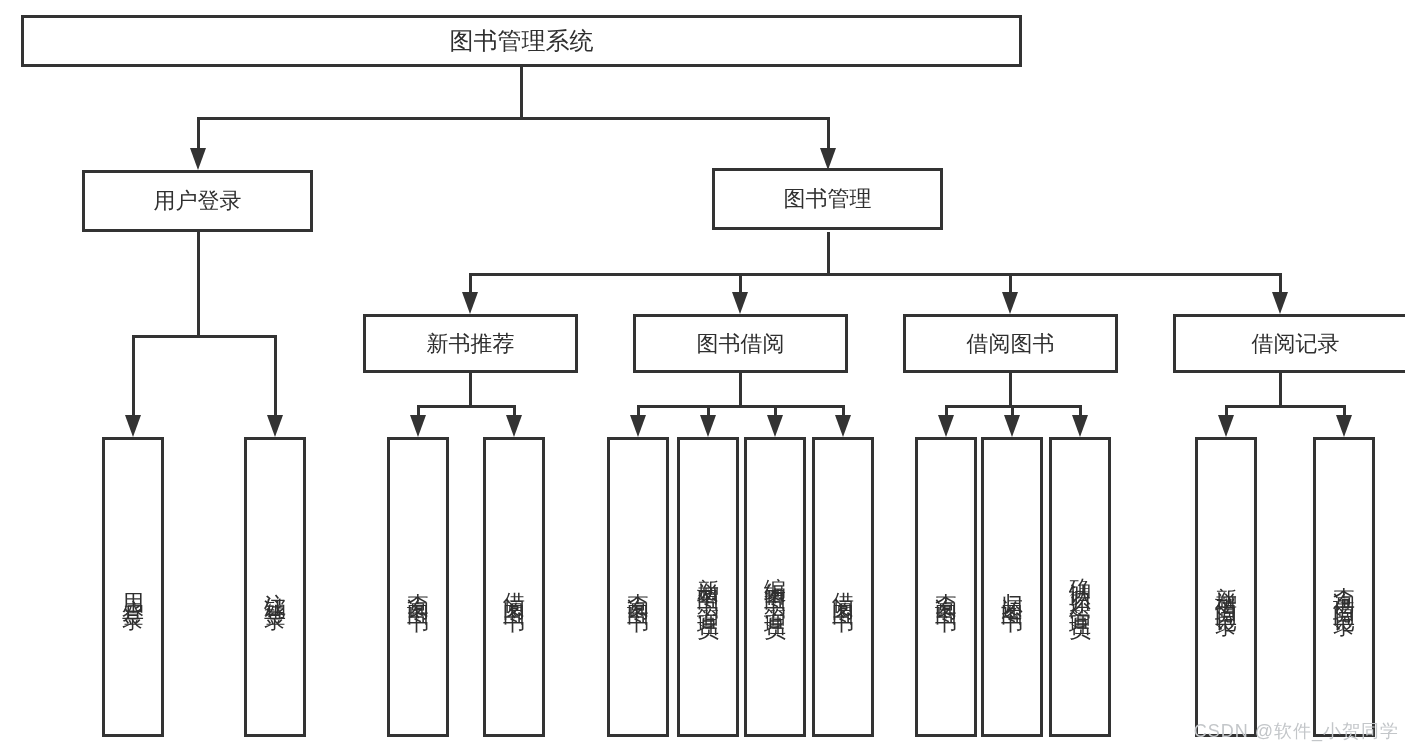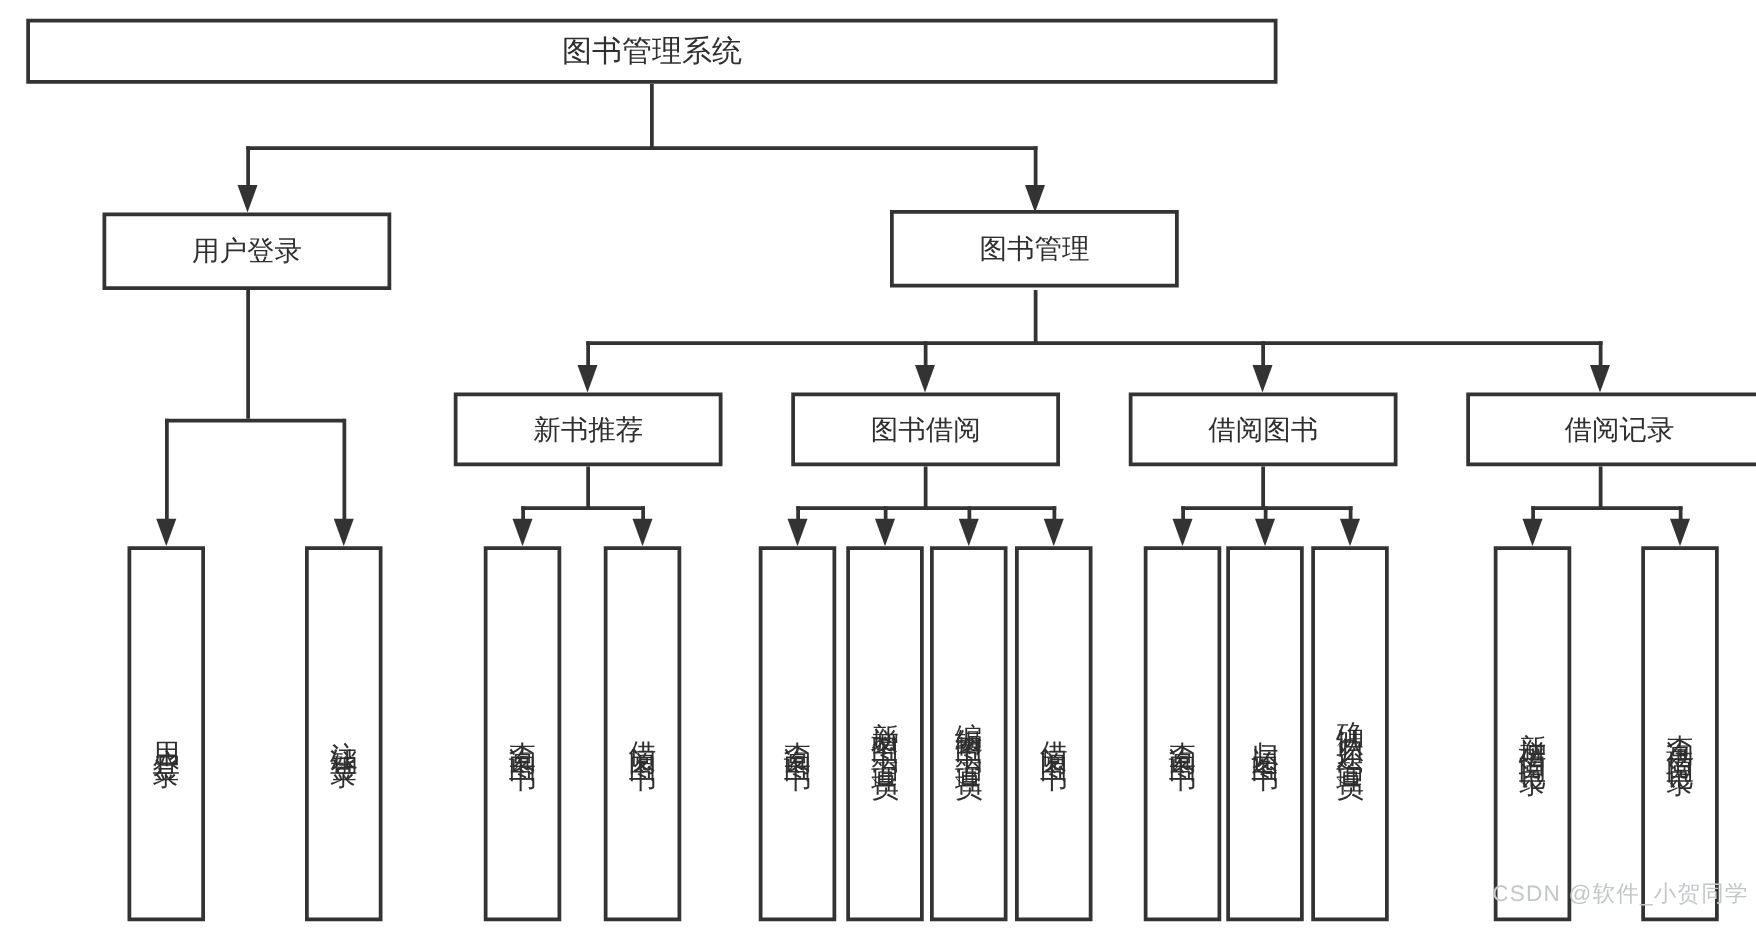--- a/index.html
+++ b/index.html
@@ -41,21 +41,21 @@
   .arrow {
     position: absolute;
     width: 0; height: 0;
     border-left: 8px solid transparent;
     border-right: 8px solid transparent;
     border-top: 22px solid var(--line, #333333);
   }
   .watermark {
     position: absolute;
     right: 6px;
-    bottom: 20px;
+    bottom: 4px;
     font-size: 18px;
     color: var(--wm, #c3c6c9);
     letter-spacing: 1px;
     margin-top: 32px;
   }
 </style>
 </head>
 <body>
 
 <div class="canvas" style="--line: #333333; --text: #2f2f2f; --bg: #ffffff; --wm: #c3c6c9;">

